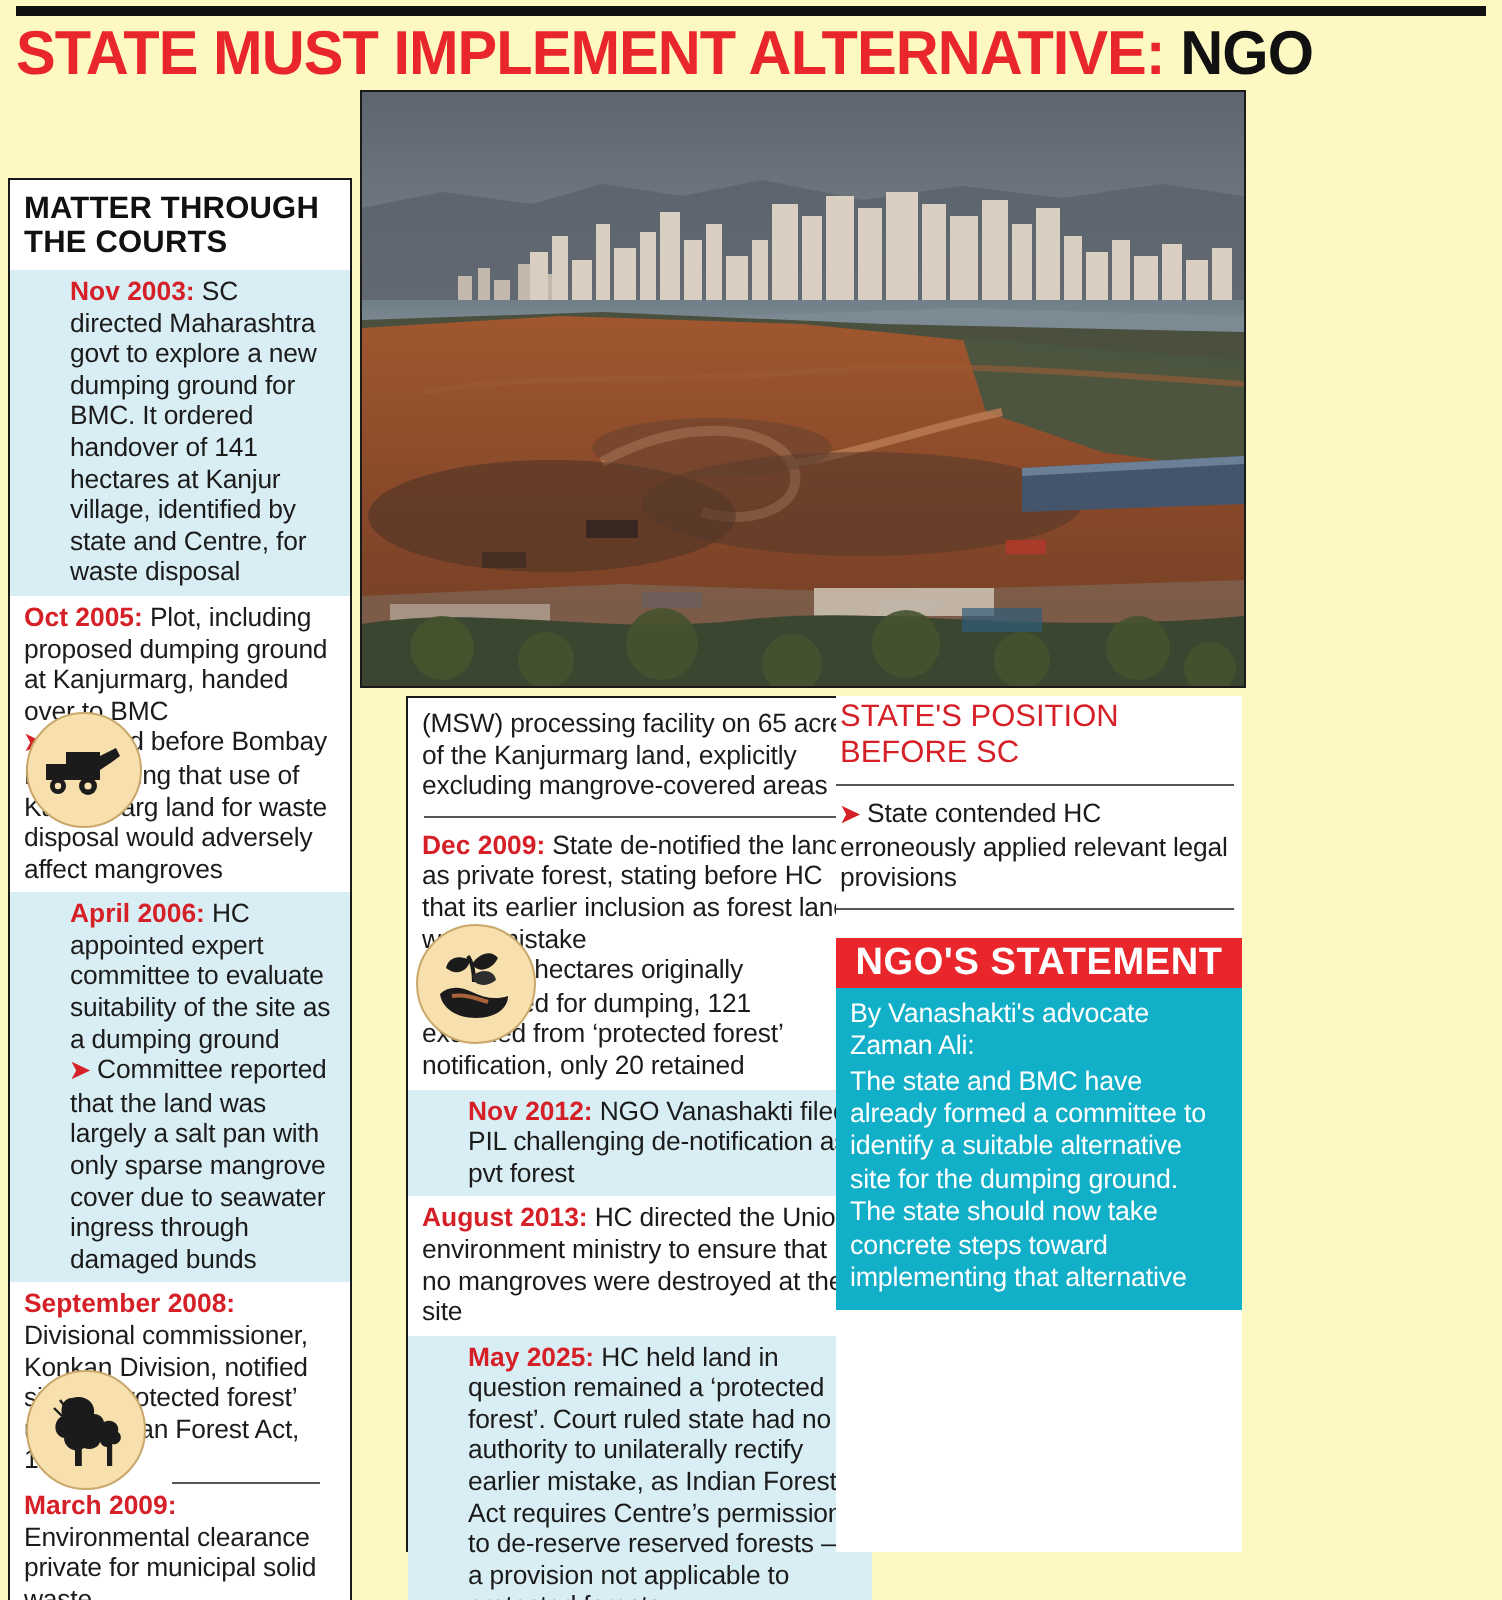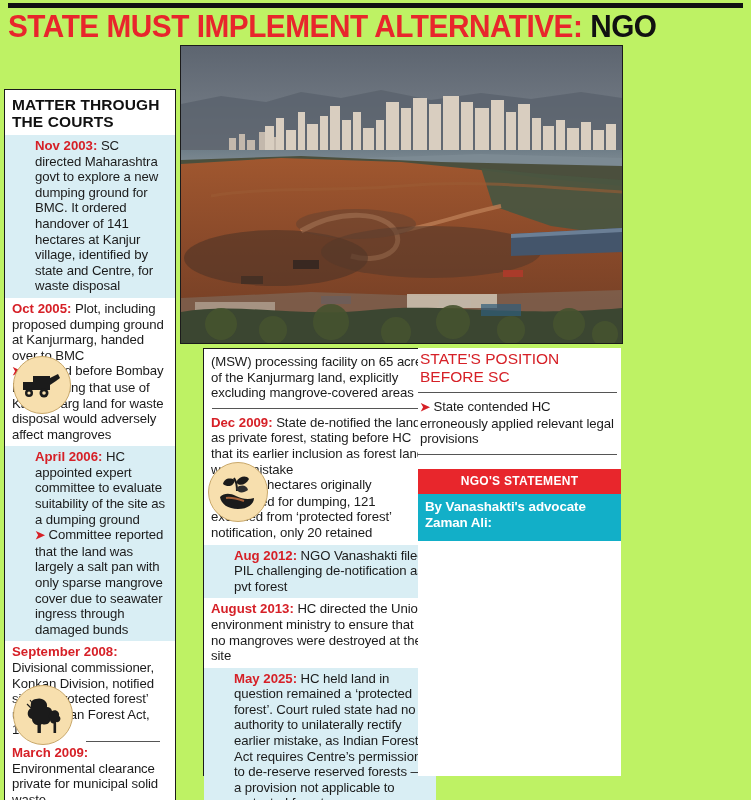--- a/index.html
+++ b/index.html
@@ -5,21 +5,21 @@
   * { box-sizing: border-box; margin: 0; padding: 0; }
   html, body {
     width: 751px; height: 800px;
     background: #ffffff;
     font-family: "Liberation Sans", sans-serif;
     overflow: hidden;
   }
   #page {
     position: relative;
     width: 751px; height: 800px;
-    background: #bef264;
+    background: #fef9c3;
   }
 
   
   .top-rule {
     position: absolute; left: 8px; top: 3px; width: 735px; height: 5px;
     background: #111111;
   }
   .headline {
     position: absolute; left: 8px; top: 10px; width: 735px; height: 34px;
     font-size: 31px; line-height: 34px;
@@ -103,33 +103,33 @@
   .rt-item {
     font-size: 13.2px; line-height: 15.6px; color: #1b1b1b;
     padding: 2px 2px 3px 2px; letter-spacing: -0.1px;
   }
   .rt-item .arrow { color: #d62027; font-weight: 700; font-size: 12px; }
   .rt-rule { height: 1px; background: #555; margin: 4px 4px 4px 0; }
 
   .ngo-banner {
     background: #e8262c; color: #ffffff;
     font-family: "Liberation Sans Narrow", "Liberation Sans", sans-serif;
-    font-weight: 800; font-size: 12px; line-height: 25px;
+    font-weight: 800; font-size: 19px; line-height: 25px;
     text-align: center; letter-spacing: 0.3px;
     height: 25px;
   }
   .ngo-body {
     background: #12afc8; color: #ffffff;
     padding: 5px 7px 8px 7px;
     font-size: 13.4px; line-height: 16.4px;
     letter-spacing: -0.1px;
   }
   .ngo-body .who {
     font-family: "Liberation Sans Narrow", "Liberation Sans", sans-serif;
-    font-weight: 700; display: block; margin-bottom: 1px;
+    font-weight: 400; display: block; margin-bottom: 1px;
   }
 </style>
 </head>
 <body>
 
 <div id="page">
 
   <div class="top-rule"></div>
 
   <div class="headline">
@@ -311,21 +311,21 @@
           <path d="M10,27 C16,26 22,28 28,30" stroke="#a9623a" stroke-width="2" fill="none"></path>
         </svg>
       </div>
       <span class="date">Dec 2009:</span><span> State de-notified the land as private forest, stating before HC that its earlier inclusion as forest land was a mistake</span>
       <br>
       <span class="arrow">➤</span>
       <span>Of 141 hectares originally designated for dumping, 121 excluded from ‘protected forest’ notification, only 20 retained</span>
     </div>
 
     <div class="entry tint">
-      <span class="date">Aug 2012:</span><span> NGO Vanashakti filed PIL challenging de-notification as pvt forest</span>
+      <span class="date">Nov 2012:</span><span> NGO Vanashakti filed PIL challenging de-notification as pvt forest</span>
     </div>
 
     <div class="entry plain">
       <span class="date">August 2013:</span><span> HC directed the Union environment ministry to ensure that no mangroves were destroyed at the site</span>
     </div>
 
     <div class="entry tint">
       <span class="date">May 2025:</span><span> HC held land in question remained a ‘protected forest’. Court ruled state had no authority to unilaterally rectify earlier mistake, as Indian Forest Act requires Centre’s permission to de-reserve reserved forests — a provision not applicable to protected forests</span>
     </div>
   </div>
@@ -341,16 +341,17 @@
       <span>State contended HC erroneously applied relevant legal provisions</span>
     </div>
     <div class="rt-rule"></div>
 
 
     <div style="height:10px;"></div>
 
     <div class="ngo-banner">NGO'S STATEMENT</div>
     <div class="ngo-body">
       <span class="who">By Vanashakti's advocate Zaman Ali:</span>
+      <span>The state and BMC have already formed a committee to identify a suitable alternative site for the dumping ground. The state should now take concrete steps toward implementing that alternative</span>
     </div>
   </div>
 
 </div>
 
 </body></html>

